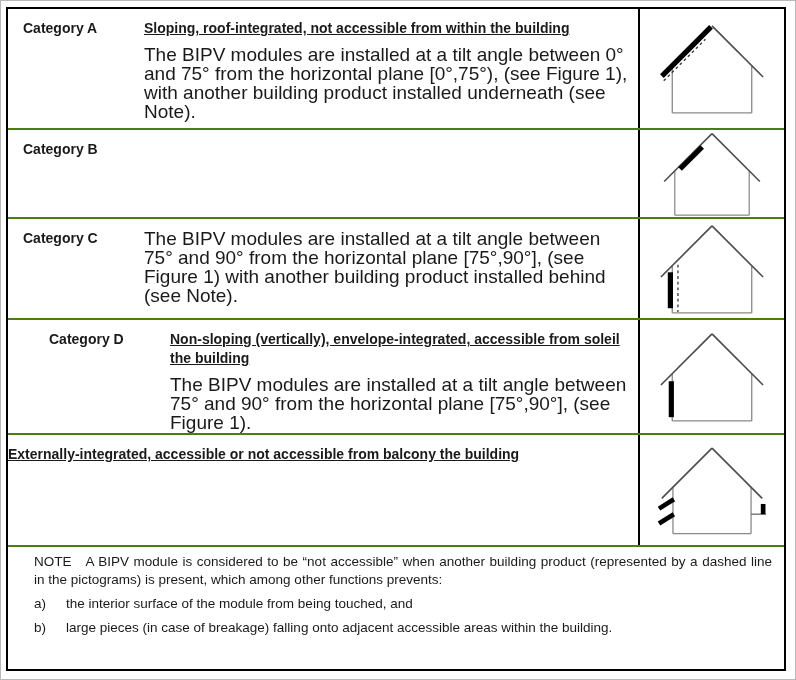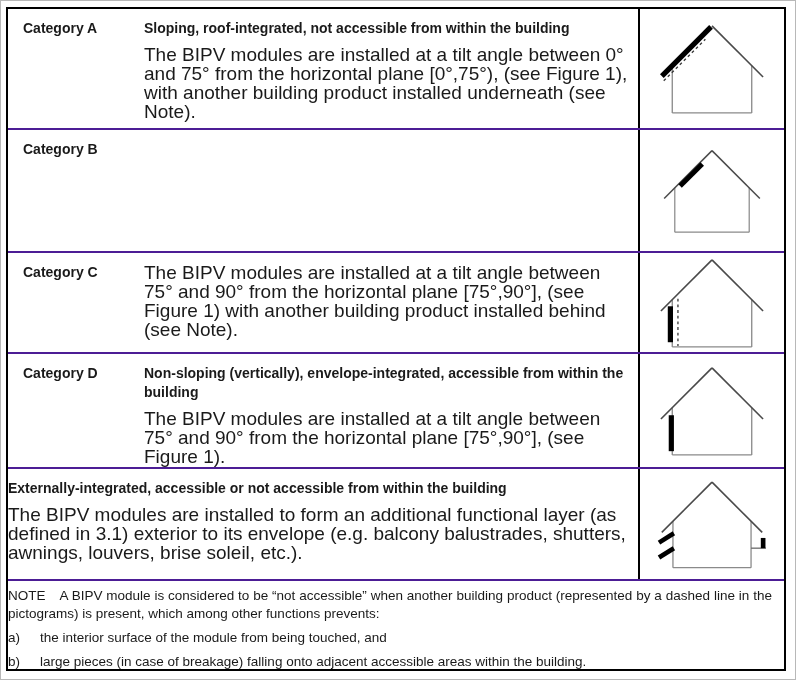--- a/index.html
+++ b/index.html
@@ -15,28 +15,28 @@
   .bipv-table{
     position:absolute;left:5px;top:6px;
     width:780px;height:664px;
     box-sizing:border-box;
     border:2px solid #000;
     display:flex;flex-direction:column;
     background:#fff;
   }
   .row{
     display:flex;
-    border-bottom:2px solid #4c1d95;
+    border-bottom:2px solid #4d7c0f;
     box-sizing:border-box;
     flex:0 0 auto;
   }
   .row-a{height:121px;}
-  .row-b{height:123px;}
+  .row-b{height:89px;}
   .row-c{height:101px;}
-  .row-d{height:115px;}
+  .row-d{height:115px;padding-left:26px;}
   .row-e{height:112px;}
   .cell-text{
     flex:1 1 auto;
     display:flex;
     box-sizing:border-box;
     overflow:hidden;
   }
   .cat{
     flex:0 0 136px;
     padding:10px 0 0 15px;
@@ -46,20 +46,21 @@
   }
   .content{
     flex:1 1 auto;
     padding:10px 10px 0 0;
     box-sizing:border-box;
   }
   .heading{
     font-weight:bold;
     font-size:14px;line-height:19px;
     margin:0 0 7px 0;
+    text-decoration:underline;
   }
   .body{
     font-size:19px;line-height:19px;
     white-space:pre-wrap;
   }
   .cell-pic{
     flex:0 0 146px;
     border-left:2px solid #000;
     box-sizing:border-box;
     display:flex;align-items:center;justify-content:center;
@@ -67,21 +68,21 @@
   }
   .cell-pic svg{display:block;}
   .house{stroke:#8a8a8a;stroke-width:1.4;fill:none;}
   .roofline{stroke:#4a4a4a;stroke-width:1.7;fill:none;}
   .module{stroke:#000000;stroke-width:5.5;fill:none;}
   .module-thin{stroke:#000000;stroke-width:5;fill:none;}
   .dashedline{stroke:#3a3a3a;stroke-width:1.4;fill:none;stroke-dasharray:3 3;}
   .balcony{stroke:#6a6a6a;stroke-width:1.4;fill:none;}
   .note-row{
     flex:1 1 auto;
-    padding:6px 12px 0 0;
+    padding:6px 12px 0 26px;
     box-sizing:border-box;
     overflow:hidden;
   }
   .note-p{
     margin:0 0 6px 0;
     font-size:13.5px;line-height:18px;
     text-align:justify;
   }
   .note-label{
     display:inline-block;
@@ -154,41 +155,40 @@
           <line class="dashedline" x1="38" y1="53" x2="38" y2="103"></line>
           <line class="module" x1="30" y1="61" x2="30" y2="99"></line>
         </svg>
       </div>
     </div>
 
     <div class="row row-d">
       <div class="cell-text">
         <div class="cat">Category D</div>
         <div class="content">
-          <div class="heading">Non-sloping (vertically), envelope-integrated, accessible from within the building</div>
+          <div class="heading">Non-sloping (vertically), envelope-integrated, accessible from soleil the building</div>
           <div class="body">The BIPV modules are installed at a tilt angle between 75° and 90° from the horizontal plane [75°,90°], (see Figure 1).</div>
         </div>
       </div>
       <div class="cell-pic">
         <svg width="140" height="109" viewBox="0 0 148 114">
           <line class="house" x1="32" y1="54" x2="32" y2="104"></line>
           <line class="house" x1="116" y1="54" x2="116" y2="104"></line>
           <line class="house" x1="32" y1="104" x2="116" y2="104"></line>
           <line class="roofline" x1="20" y1="66" x2="74" y2="12"></line>
           <line class="roofline" x1="74" y1="12" x2="128" y2="66"></line>
           <line class="module" x1="31" y1="62" x2="31" y2="100"></line>
         </svg>
       </div>
     </div>
 
     <div class="row row-e">
       <div class="cell-text">
         <div class="content">
-          <div class="heading">Externally-integrated, accessible or not accessible from within the building</div>
-          <div class="body">The BIPV modules are installed to form an additional functional layer (as defined in 3.1) exterior to its envelope (e.g. balcony balustrades, shutters, awnings, louvers, brise soleil, etc.).</div>
+          <div class="heading">Externally-integrated, accessible or not accessible from balcony the building</div>
         </div>
       </div>
       <div class="cell-pic">
         <svg width="140" height="106" viewBox="0 0 148 114">
           <line class="house" x1="32" y1="54" x2="32" y2="104"></line>
           <line class="house" x1="116" y1="54" x2="116" y2="104"></line>
           <line class="house" x1="32" y1="104" x2="116" y2="104"></line>
           <line class="roofline" x1="20" y1="66" x2="74" y2="12"></line>
           <line class="roofline" x1="74" y1="12" x2="128" y2="66"></line>
           <line class="module-thin" x1="17" y1="77" x2="33" y2="67"></line>

